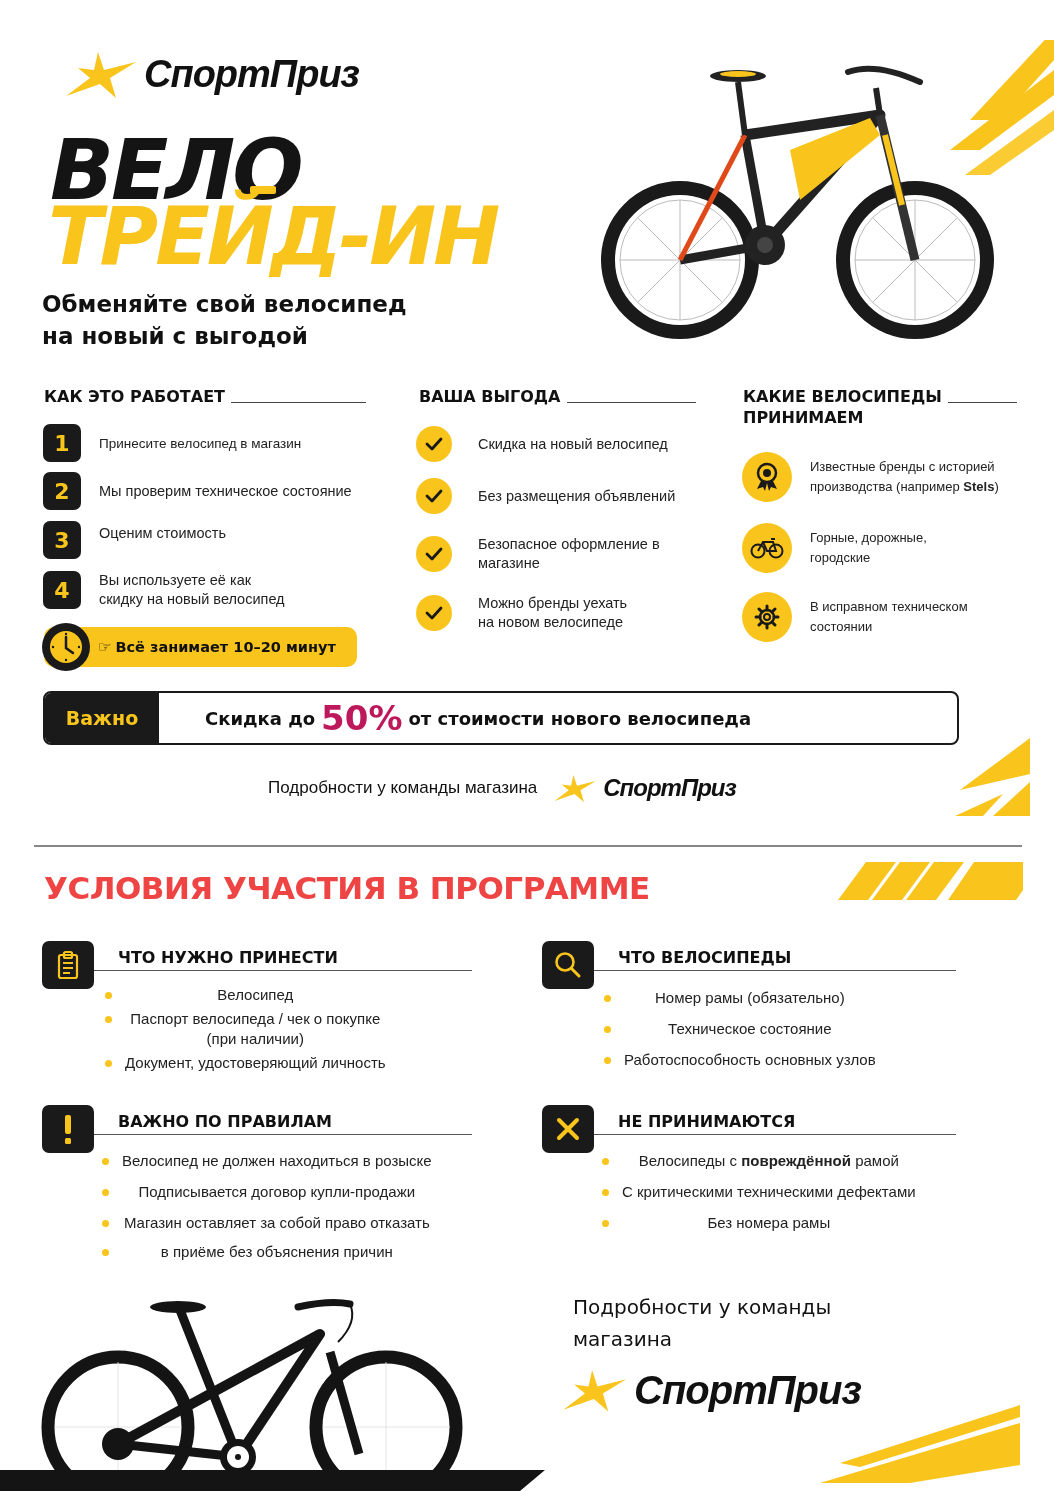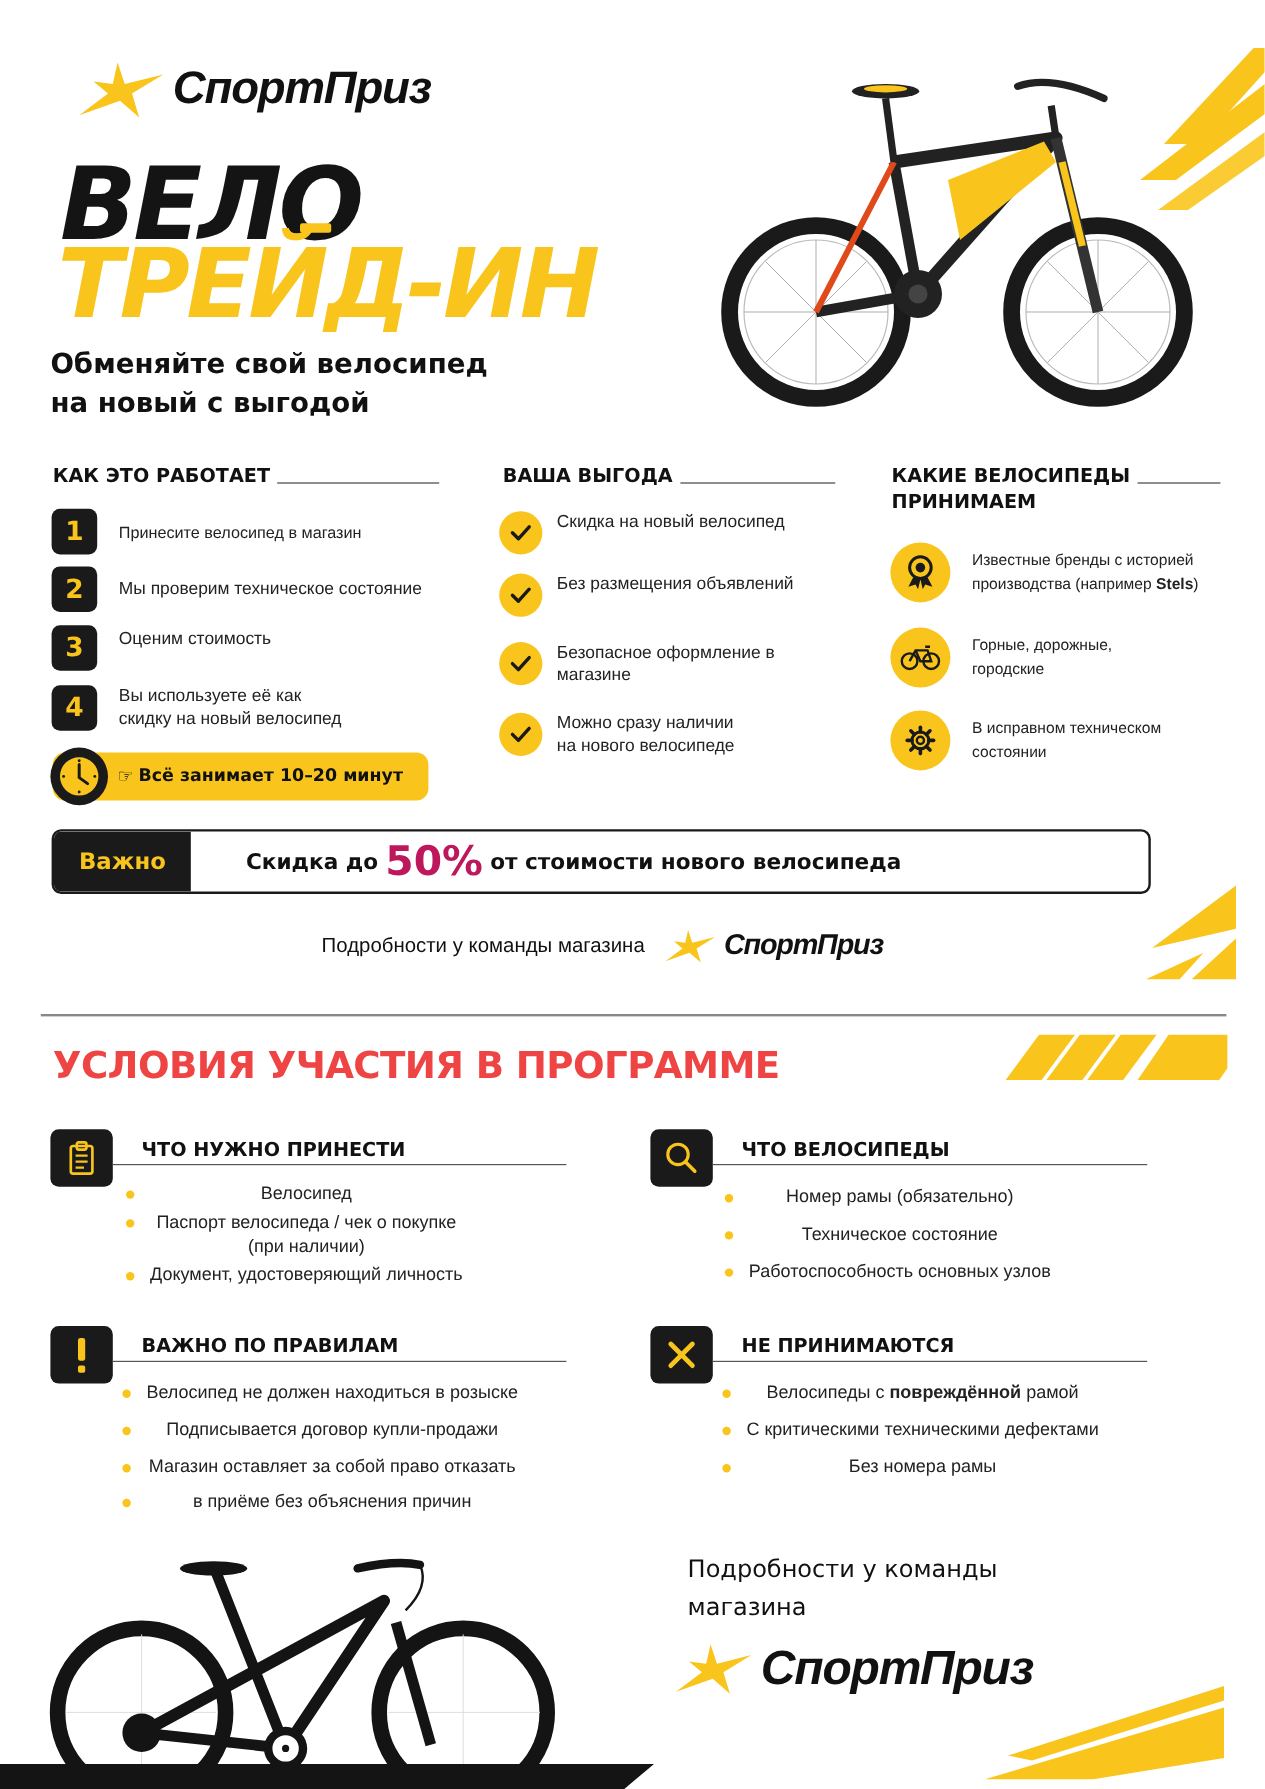--- a/index.html
+++ b/index.html
@@ -8,21 +8,21 @@
   .logo { display: flex; align-items: center; gap: 6px; }
   .logo-text { font-family: "Liberation Sans", sans-serif; font-weight: 700; font-style: italic; color: #111; letter-spacing: -1px; }
   .hero-velo { font-family: "DejaVu Sans", sans-serif; font-weight: 700; font-style: italic; font-size: 84px; line-height: 1; letter-spacing: -3px; color: #141414; }
   .hero-trade { font-family: "DejaVu Sans", sans-serif; font-weight: 700; font-style: italic; font-size: 80px; line-height: 1; letter-spacing: -3px; color: #f9c51c; }
   .subtitle { font-family: "DejaVu Sans", sans-serif; font-weight: 700; font-size: 23px; line-height: 32px; color: #111; }
   .col-title { font-family: "DejaVu Sans", sans-serif; font-weight: 700; font-size: 16px; line-height: 21px; color: #111; display: flex; align-items: flex-end; gap: 6px; }
   .col-title .rule { flex: 1; height: 1px; background: #444; margin-bottom: 4px; }
   .step { display: flex; align-items: center; gap: 18px; position: absolute; }
   .step-num { width: 38px; height: 38px; border-radius: 7px; background: #1a1a1a; color: #f9c51c; font-weight: 700; font-size: 22px; display: flex; align-items: center; justify-content: center; font-family: "DejaVu Sans", sans-serif; }
   .step-text { font-size: 14.5px; line-height: 19px; color: #222; }
-  .benefit { display: flex; align-items: flex-start; gap: 12px; position: absolute; }
+  .benefit { display: flex; align-items: center; gap: 26px; position: absolute; }
   .check { width: 36px; height: 36px; border-radius: 50%; background: #f9c51c; display: flex; align-items: center; justify-content: center; flex-shrink: 0; }
   .benefit-text { font-size: 14.5px; line-height: 19px; color: #222; }
   .accept { display: flex; align-items: center; gap: 18px; position: absolute; }
   .accept-icon { width: 50px; height: 50px; border-radius: 50%; background: #f9c51c; display: flex; align-items: center; justify-content: center; flex-shrink: 0; }
   .accept-text { font-size: 13px; line-height: 20px; color: #222; }
   .time-pill { position: absolute; left: 44px; top: 627px; width: 313px; height: 40px; background: #f9c51c; border-radius: 10px; display: flex; align-items: center; }
   .clock { width: 48px; height: 48px; border-radius: 50%; background: #1a1a1a; margin-left: -2px; display: flex; align-items: center; justify-content: center; }
   .time-text { font-family: "DejaVu Sans", sans-serif; font-weight: 700; font-size: 14.5px; margin-left: 8px; color: #111; }
   .important-bar { position: absolute; left: 43px; top: 691px; width: 916px; height: 54px; border: 2px solid #1a1a1a; border-radius: 8px; display: flex; overflow: hidden; background: #fff; }
   .important-label { width: 114px; background: #1a1a1a; color: #f9c51c; font-weight: 700; font-size: 19px; display: flex; align-items: center; justify-content: center; font-family: "DejaVu Sans", sans-serif; }
@@ -175,22 +175,22 @@
       <div>магазине</div>
     </div>
 </div>
 <div class="benefit" style="left:416px; top:594px;">
   <div class="check">
       <svg width="18" height="14" viewBox="0 0 18 14">
         <polyline points="2,7 7,12 16,2" fill="none" stroke="#1a1a1a" stroke-width="2.8" stroke-linecap="round" stroke-linejoin="round"></polyline>
       </svg>
     </div>
   <div class="benefit-text">
-      <div>Можно сразу наличии</div>
-      <div>на нового велосипеде</div>
+      <div>Можно бренды уехать</div>
+      <div>на новом велосипеде</div>
     </div>
 </div>
 
 <div class="abs col-title" style="left:743px; top:386px; width:274px; display:block;">
   <div style="display:flex; align-items:flex-end; gap:6px;">
       <span>КАКИЕ ВЕЛОСИПЕДЫ</span>
       <span class="rule"></span>
     </div>
   <div>ПРИНИМАЕМ</div>
 </div>

